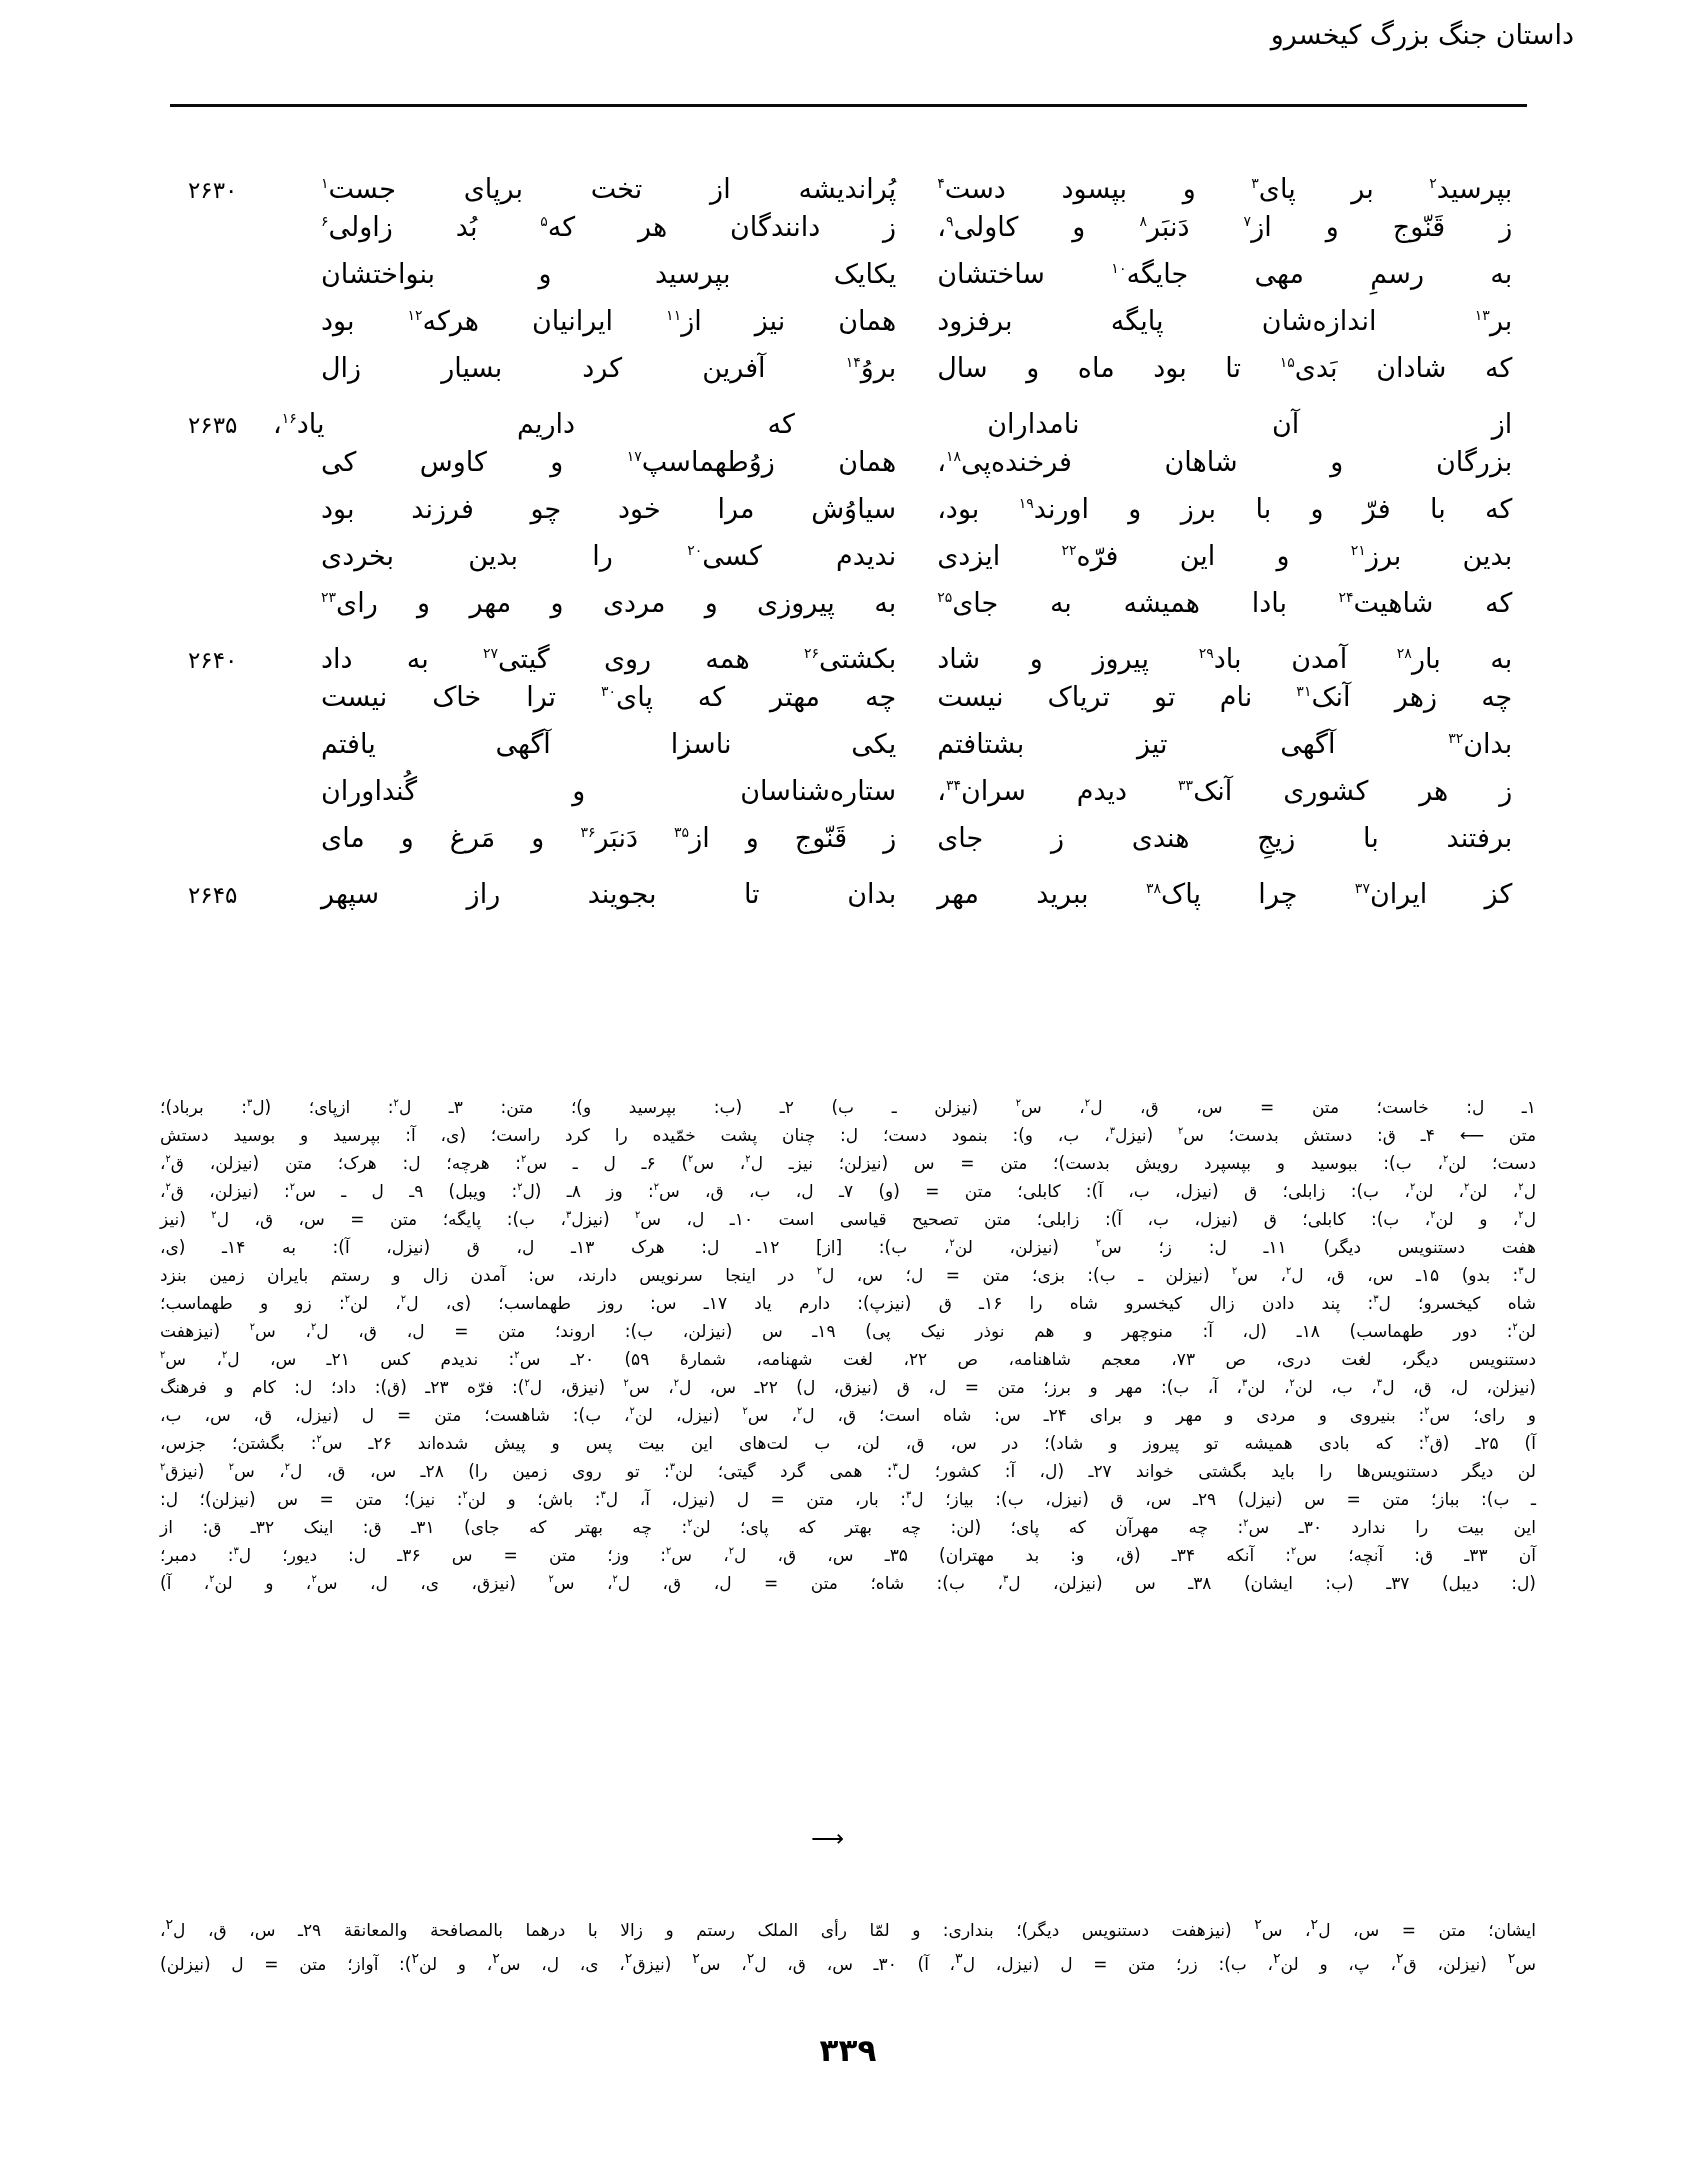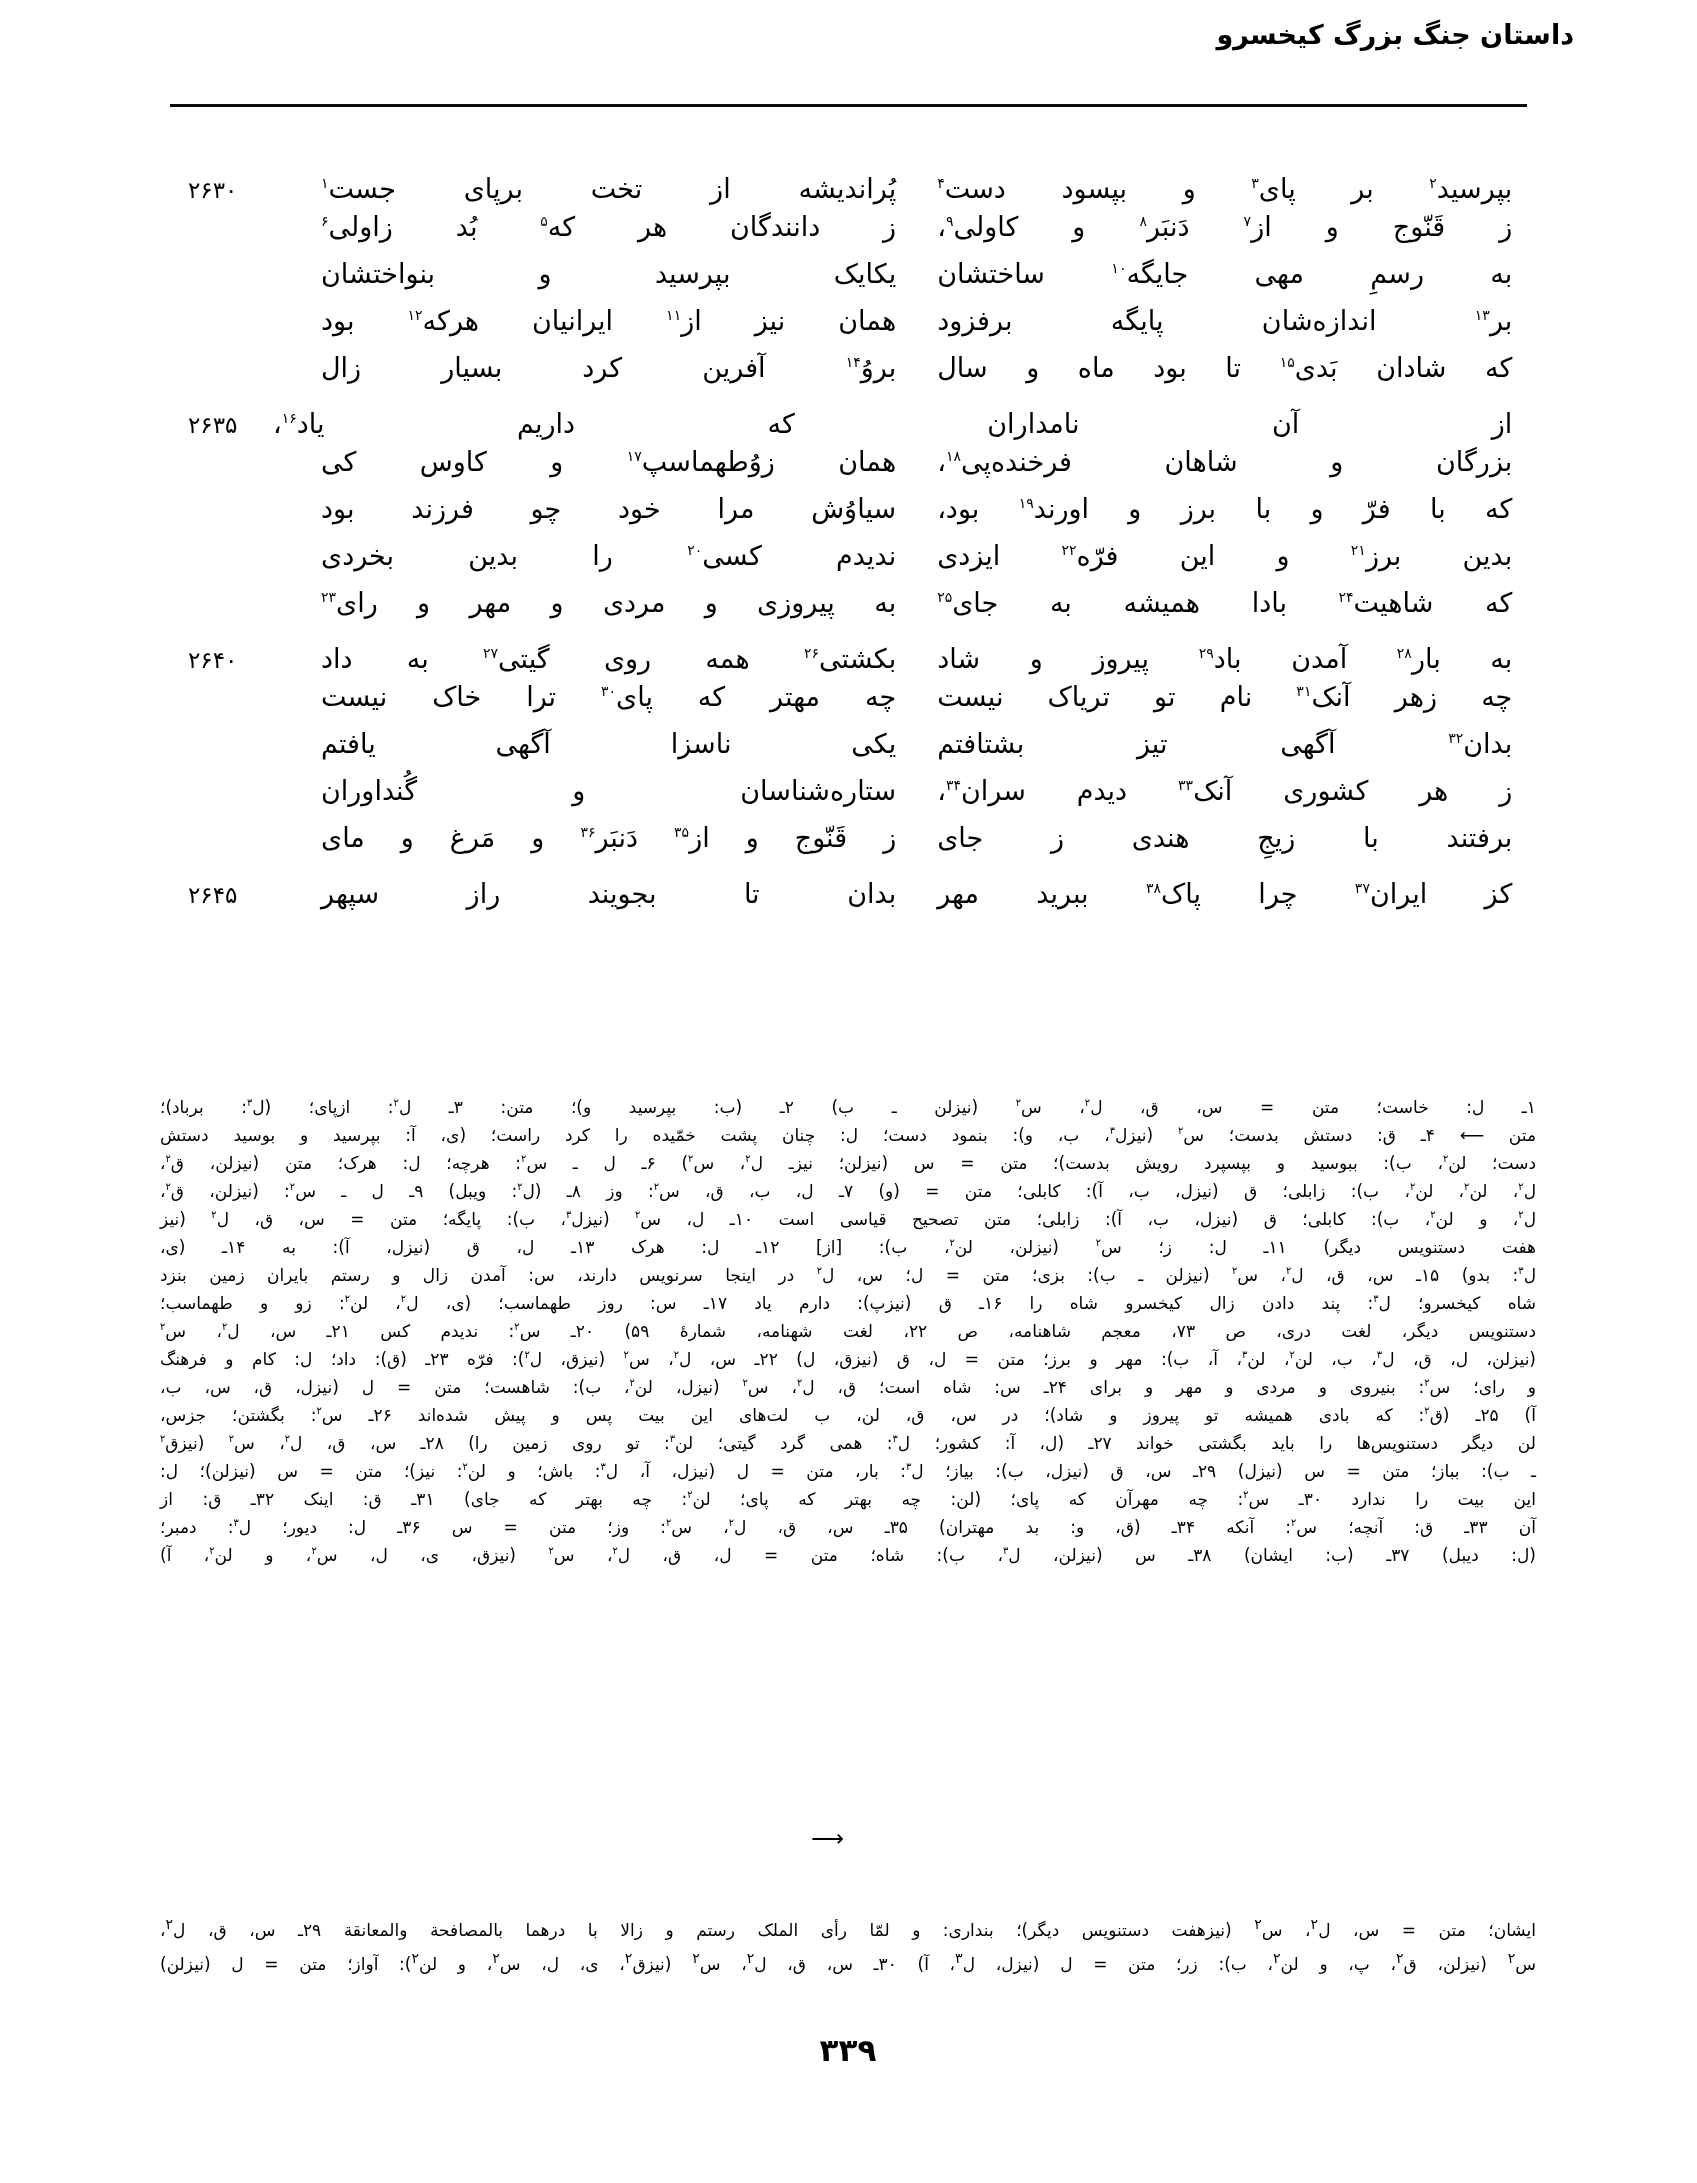--- a/index.html
+++ b/index.html
@@ -20,21 +20,21 @@
   }
 
   
   .running-head {
     position: absolute;
     top: 19px;
     right: 123px;
     left: 123px;
     text-align: right;
     font-size: 27px;
-    font-weight: bold;
+    font-weight: normal;
     letter-spacing: 0.3px;
   }
   .head-rule {
     position: absolute;
     top: 104px;
     right: 170px;
     left: 171px;
     height: 3.4px;
     background: #0b0b0b;
   }
@@ -235,20 +235,21 @@
 
   <div class="apparatus" id="app-one">
       <div class="app-line">۱ـ ل: خاست؛ متن = س، ق، ل<sup>۲</sup>، س<sup>۲</sup> (نیزلن ـ ب)        ۲ـ (ب: بپرسید و)؛ متن:        ۳ـ ل<sup>۲</sup>: ازپای؛ (ل<sup>۳</sup>: برباد)؛</div>
       <div class="app-line">متن ⟵        ۴ـ ق: دستش بدست؛ س<sup>۲</sup> (نیزل<sup>۳</sup>، ب، و): بنمود دست؛ ل: چنان پشت خمّیده را کرد راست؛ (ی، آ: بپرسید و بوسید دستش</div>
       <div class="app-line">دست؛ لن<sup>۲</sup>، ب): ببوسید و بپسپرد رویش بدست)؛ متن = س (نیزلن؛ نیزـ ل<sup>۲</sup>، س<sup>۲</sup>)        ۶ـ ل ـ س<sup>۲</sup>: هرچه؛ ل: هرک؛ متن (نیزلن، ق<sup>۲</sup>،</div>
       <div class="app-line">ل<sup>۲</sup>، لن<sup>۲</sup>، لن<sup>۲</sup>، ب): زابلی؛ ق (نیزل، ب، آ): کابلی؛ متن = (و)        ۷ـ ل، ب، ق، س<sup>۲</sup>: وز        ۸ـ (ل<sup>۲</sup>: ویبل)        ۹ـ ل ـ س<sup>۲</sup>: (نیزلن، ق<sup>۲</sup>،</div>
       <div class="app-line">ل<sup>۲</sup>، و لن<sup>۲</sup>، ب): کابلی؛ ق (نیزل، ب، آ): زابلی؛ متن تصحیح قیاسی است        ۱۰ـ ل، س<sup>۲</sup> (نیزل<sup>۳</sup>، ب): پایگه؛ متن = س، ق، ل<sup>۲</sup> (نیز</div>
       <div class="app-line">هفت دستنویس دیگر)        ۱۱ـ ل: ز؛ س<sup>۲</sup> (نیزلن، لن<sup>۲</sup>، ب): [از]        ۱۲ـ ل: هرک        ۱۳ـ ل، ق (نیزل، آ): به        ۱۴ـ (ی،</div>
       <div class="app-line">ل<sup>۳</sup>: بدو)        ۱۵ـ س، ق، ل<sup>۲</sup>، س<sup>۲</sup> (نیزلن ـ ب): بزی؛ متن = ل؛ س، ل<sup>۲</sup> در اینجا سرنویس دارند، س: آمدن زال و رستم بایران زمین بنزد</div>
       <div class="app-line">شاه کیخسرو؛ ل<sup>۳</sup>: پند دادن زال کیخسرو شاه را        ۱۶ـ ق (نیزپ): دارم یاد        ۱۷ـ س: روز طهماسب؛ (ی، ل<sup>۲</sup>، لن<sup>۲</sup>: زو و طهماسب؛</div>
+      <div class="app-line">لن<sup>۲</sup>: دور طهماسب)        ۱۸ـ (ل، آ: منوچهر و هم نوذر نیک پی)        ۱۹ـ س (نیزلن، ب): اروند؛ متن = ل، ق، ل<sup>۲</sup>، س<sup>۲</sup> (نیزهفت</div>
       <div class="app-line">دستنویس دیگر، لغت دری، ص ۷۳، معجم شاهنامه، ص ۲۲، لغت شهنامه، شمارهٔ ۵۹)        ۲۰ـ س<sup>۲</sup>: ندیدم کس        ۲۱ـ س، ل<sup>۲</sup>، س<sup>۲</sup></div>
       <div class="app-line">(نیزلن، ل، ق، ل<sup>۳</sup>، ب، لن<sup>۲</sup>، لن<sup>۳</sup>، آ، ب): مهر و برز؛ متن = ل، ق (نیزق، ل)        ۲۲ـ س، ل<sup>۲</sup>، س<sup>۲</sup> (نیزق، ل<sup>۲</sup>): فرّه        ۲۳ـ (ق): داد؛ ل: کام و فرهنگ</div>
       <div class="app-line">و رای؛ س<sup>۲</sup>: بنیروی و مردی و مهر و برای        ۲۴ـ س: شاه است؛ ق، ل<sup>۲</sup>، س<sup>۲</sup> (نیزل، لن<sup>۲</sup>، ب): شاهست؛ متن = ل (نیزل، ق، س، ب،</div>
       <div class="app-line">آ)        ۲۵ـ (ق<sup>۲</sup>: که بادی همیشه تو پیروز و شاد)؛ در س، ق، لن، ب لت‌های این بیت پس و پیش شده‌اند        ۲۶ـ س<sup>۲</sup>: بگشتن؛ جزس،</div>
       <div class="app-line">لن دیگر دستنویس‌ها را باید بگشتی خواند        ۲۷ـ (ل، آ: کشور؛ ل<sup>۳</sup>: همی گرد گیتی؛ لن<sup>۳</sup>: تو روی زمین را)        ۲۸ـ س، ق، ل<sup>۲</sup>، س<sup>۲</sup> (نیزق<sup>۲</sup></div>
       <div class="app-line">ـ ب): بباز؛ متن = س (نیزل)        ۲۹ـ س، ق (نیزل، ب): بیاز؛ ل<sup>۳</sup>: بار، متن = ل (نیزل، آ، ل<sup>۳</sup>: باش؛ و لن<sup>۲</sup>: نیز)؛ متن = س (نیزلن)؛ ل:</div>
       <div class="app-line">این بیت را ندارد        ۳۰ـ س<sup>۲</sup>: چه مهرآن که پای؛ (لن: چه بهتر که پای؛ لن<sup>۲</sup>: چه بهتر که جای)        ۳۱ـ ق: اینک        ۳۲ـ ق: از</div>
       <div class="app-line">آن        ۳۳ـ ق: آنچه؛ س<sup>۲</sup>: آنکه        ۳۴ـ (ق، و: بد مهتران)        ۳۵ـ س، ق، ل<sup>۲</sup>، س<sup>۲</sup>: وز؛ متن = س        ۳۶ـ ل: دیور؛ ل<sup>۳</sup>: دمبر؛</div>
       <div class="app-line">(ل: دیبل)        ۳۷ـ (ب: ایشان)        ۳۸ـ س (نیزلن، ل<sup>۳</sup>، ب): شاه؛ متن = ل، ق، ل<sup>۲</sup>، س<sup>۲</sup> (نیزق، ی، ل، س<sup>۲</sup>، و لن<sup>۲</sup>، آ)</div>
     </div>

